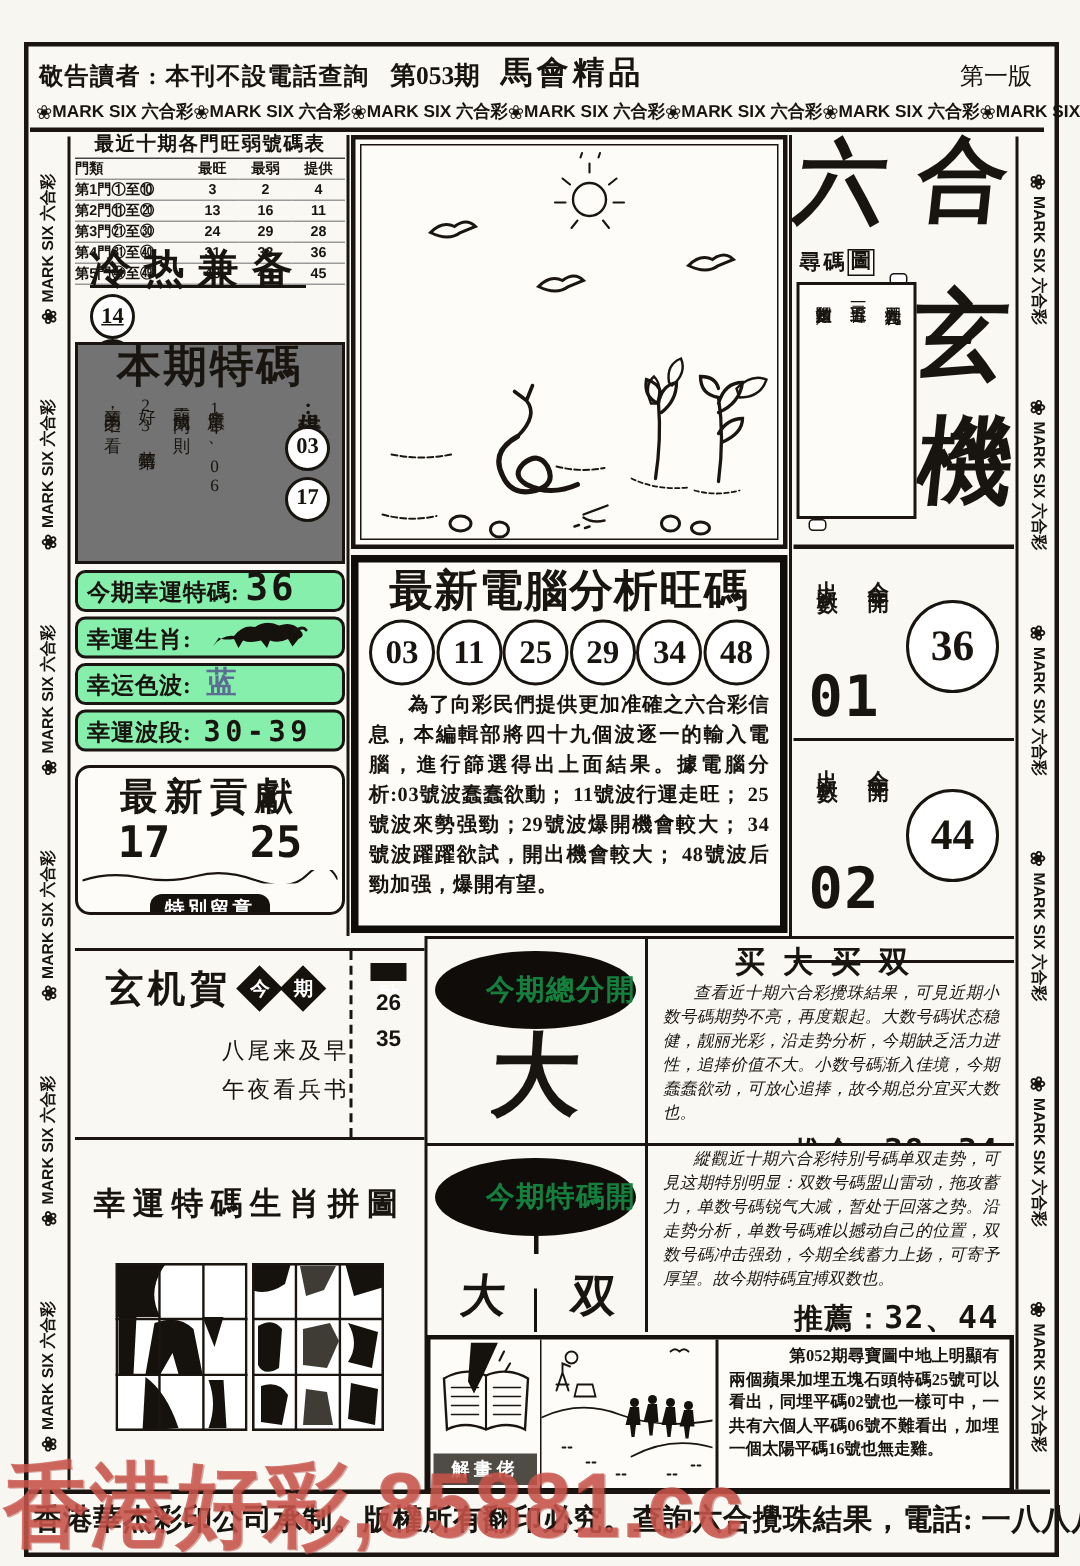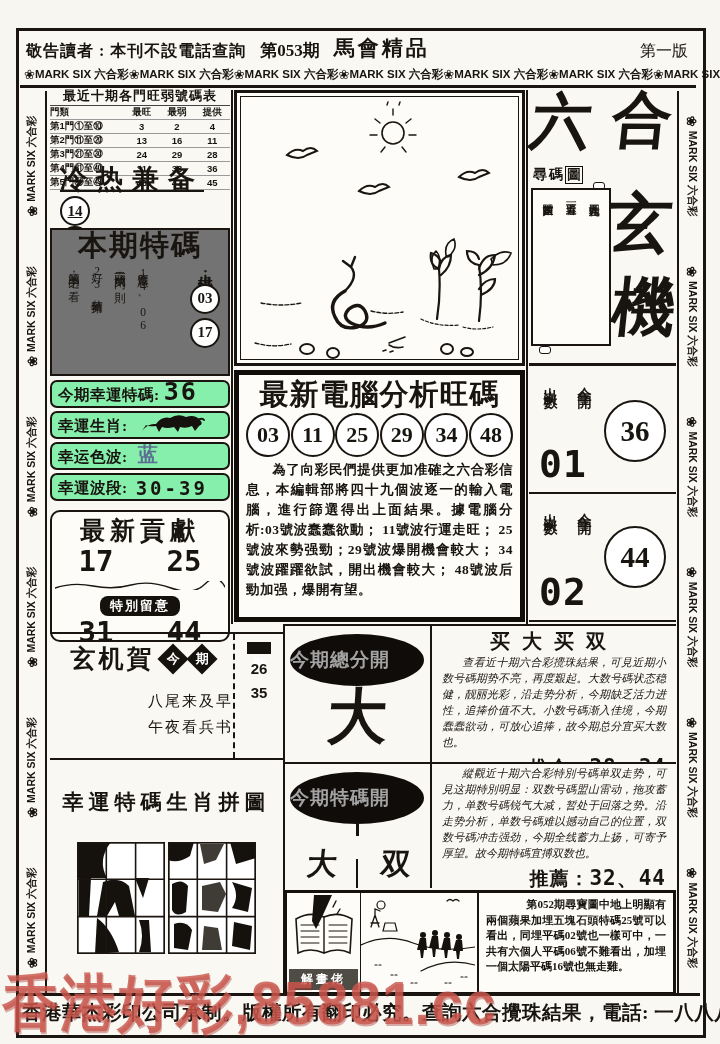--- a/index.html
+++ b/index.html
@@ -59,21 +59,21 @@
   .special .prov{display:flex;flex-direction:column;align-items:center;gap:4px;}
   .special .prov .pl{writing-mode:vertical-rl;text-orientation:upright;font-size:15px;font-weight:bold;}
 
   .lrow{left:50px;width:180px;height:28px;border:2px solid #1a1510;border-radius:7px;
     display:flex;align-items:flex-end;padding:0 6px;box-sizing:border-box;background:#86efac;white-space:nowrap;}
   .lrow .lab{font-size:15.5px;font-weight:bold;letter-spacing:.5px;}
   .lrow .big{font-size:25px;font-weight:bold;letter-spacing:2px;margin-left:4px;font-family:"DejaVu Sans Mono",monospace;}
   .blue{color:#5b6e92;font-size:20px;font-weight:bold;margin-left:10px;}
   .range{font-size:19px;font-weight:bold;letter-spacing:3px;margin-left:8px;font-family:"DejaVu Sans Mono",monospace;}
 
-  .contrib{left:50px;top:510px;width:180px;height:132px;border:2px solid #1a1510;border-radius:10px;
+  .contrib{left:50px;top:510px;width:180px;height:100px;border:2px solid #1a1510;border-radius:10px;
     box-sizing:border-box;text-align:center;background:#fdfcf8;overflow:hidden;}
   .contrib .t{font-size:25px;font-weight:bold;letter-spacing:5px;margin-top:2px;}
   .contrib .nums{display:flex;justify-content:space-around;font-size:29px;font-weight:bold;line-height:1;font-family:"DejaVu Sans Mono",monospace;}
   .contrib .note{display:inline-block;background:#15110c;color:#fff;font-size:13px;font-weight:bold;
     border-radius:8px;padding:1px 10px;letter-spacing:2px;margin:2px 0;}
 
   .mystic{left:50px;top:632px;width:233px;height:128px;border-top:2px solid #1a1510;border-bottom:2px solid #1a1510;
     box-sizing:border-box;display:flex;}
   .mystic .main{width:183px;text-align:center;padding-top:8px;}
   .mystic .trow{display:flex;align-items:center;justify-content:center;gap:7px;}
@@ -102,21 +102,21 @@
   .c40{width:40px;height:40px;font-size:22px;}
   .analysis .body{font-size:13.5px;line-height:1.48;text-align:justify;font-weight:bold;letter-spacing:.5px;}
   .analysis .body .ind{display:inline-block;width:26px;}
 
   .midband{left:284px;top:624px;width:392px;height:264px;border-top:2px solid #1a1510;box-sizing:border-box;
     display:grid;grid-template-columns:148px 1fr;grid-template-rows:138px 1fr;}
   .midband>div{box-sizing:border-box;overflow:hidden;}
   .cell-oval{border-right:2px solid #1a1510;border-bottom:2px solid #1a1510;text-align:center;}
   .cell-oval2{border-right:2px solid #1a1510;text-align:center;}
   .ovalbadge{width:134px;height:52px;background:#0f0c09;border-radius:50%;margin:8px auto 0 auto;
-    display:flex;align-items:center;justify-content:flex-start;color:#a3a3a3;font-size:19px;font-weight:bold;letter-spacing:1px;}
+    display:flex;align-items:center;justify-content:flex-end;color:#15803d;font-size:19px;font-weight:bold;letter-spacing:1px;}
   .bigchar{font-size:60px;font-weight:bold;line-height:1.05;transform:skewX(-4deg);}
   .duo{display:flex;justify-content:center;align-items:center;margin-top:8px;}
   .duo .v{font-size:30px;font-weight:bold;transform:skewX(-6deg);padding:0 8px;}
   .duo .div{width:3px;height:52px;background:#15110c;}
   .stem{width:3px;height:12px;background:#15110c;margin:0 auto;}
   .cell-hand{border-bottom:2px solid #1a1510;padding:2px 10px;}
   .cell-hand2{padding:2px 10px;}
   .hand-title{font-size:20px;font-weight:bold;letter-spacing:12px;text-align:center;}
   .hand-body{font-size:11px;line-height:1.45;font-style:italic;text-align:justify;}
   .hand-body .ind{display:inline-block;width:20px;}
@@ -541,21 +541,21 @@
   </div>
   <span class="rod" style="left:10px;top:256px;"></span>
 </div>
 
 <div class="abs stat" style="top:368px;height:126px;">
   <span class="vlab" style="left:12px;top:8px;">出次數</span>
   <span class="vlab" style="left:46px;top:8px;">今年開</span>
   <span class="idx" style="left:10px;top:74px;">01</span>
   <span class="circle c58">36</span>
 </div>
-<div class="abs stat" style="top:494px;height:128px;">
+<div class="abs stat" style="top:494px;height:148px;">
   <span class="vlab" style="left:12px;top:8px;">出次數</span>
   <span class="vlab" style="left:46px;top:8px;">今年開</span>
   <span class="idx" style="left:10px;top:76px;">02</span>
   <span class="circle c58">44</span>
 </div>
 
 <div class="abs footline"></div>
 <div class="abs footer">香港華杰彩印公司承制。版權所有翻印必究。查詢六合攪珠結果，電話: 一八八八。</div>
 <div class="abs watermark">香港好彩,85881.cc</div>
 

